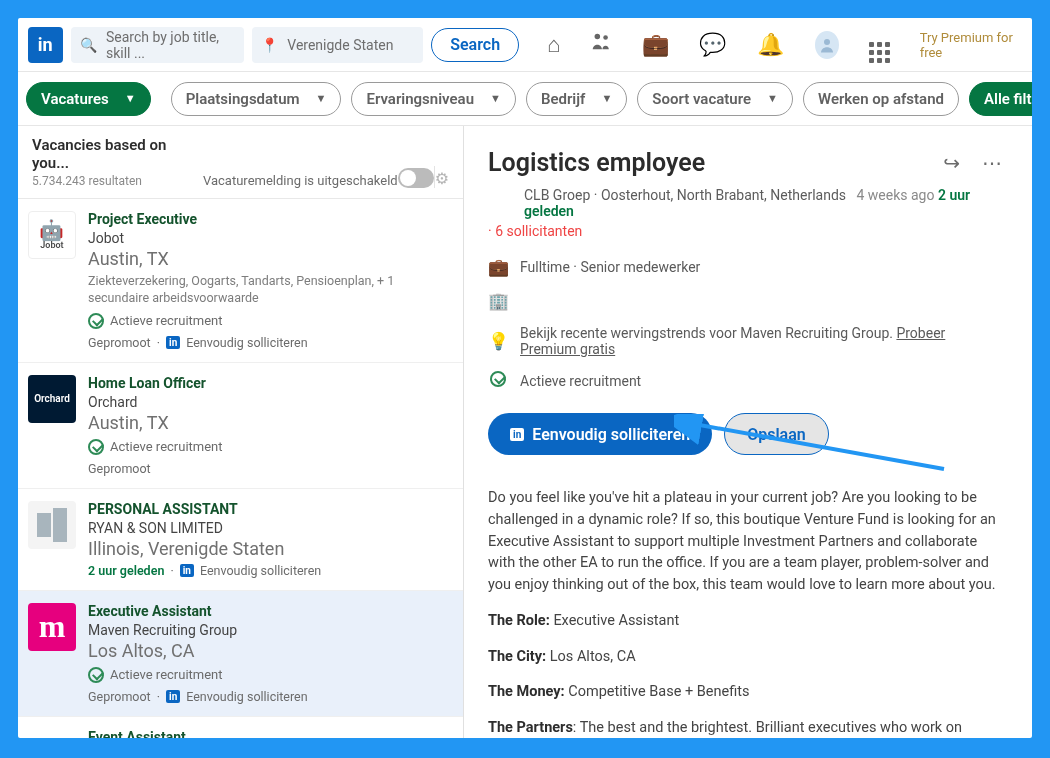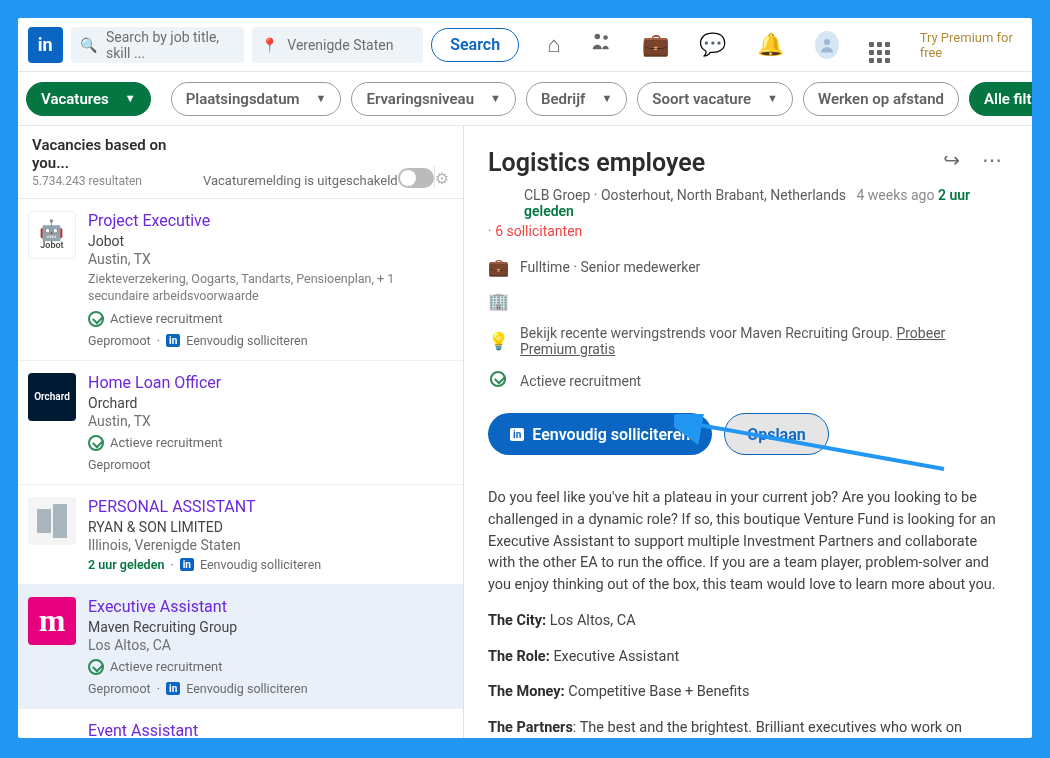--- a/index.html
+++ b/index.html
@@ -35,32 +35,32 @@
   .listhdr .sub{font-size:12px;color:#8a8a8a;margin-top:2px;}
   .listhdr .alert{font-size:13px;color:#6b6b6b;}
   .toggle{width:36px;height:20px;background:#bbb;border-radius:10px;position:relative;}
   .toggle::after{content:"";position:absolute;width:16px;height:16px;background:#fff;border-radius:50%;top:2px;left:2px;}
   .gear{color:#b5b5b5;font-size:16px;}
   
   .card{display:flex;gap:12px;padding:12px 14px 12px 10px;border-bottom:1px solid #efefef;}
   .card.selected{background:#e9f0fa;}
   .card .logo-sq{width:48px;height:48px;border-radius:4px;display:flex;align-items:center;justify-content:center;flex-shrink:0;}
   .card .body{flex:1;min-width:0;}
-  .card .jt{color:#6d28d9;font-weight:400;font-size:16px;margin-bottom:3px;}
+  .card .jt{color:#14532d;font-weight:700;font-size:14px;margin-bottom:3px;}
   .card .co{color:#454545;font-size:14px;margin-bottom:2px;}
-  .card .loc{color:#707070;font-size:14px;margin-bottom:4px;}
+  .card .loc{color:#707070;font-size:18px;margin-bottom:4px;}
   .card .perks{color:#7d7d7d;font-size:12.5px;line-height:1.35;margin-bottom:6px;}
   .card .recruit{color:#6b6b6b;font-size:13px;display:flex;align-items:center;gap:6px;margin:6px 0;}
   .bullseye{width:16px;height:16px;border:2px solid #2e8b57;border-radius:50%;position:relative;display:inline-block;}
   .bullseye::after{content:"";position:absolute;width:8px;height:5px;border-left:2px solid #2e8b57;border-bottom:2px solid #2e8b57;transform:rotate(-45deg);top:2px;left:3px;}
   .card .ft{color:#6b6b6b;font-size:12.5px;display:flex;align-items:center;gap:6px;flex-wrap:wrap;}
   .in-tag{background:#0a66c2;color:#fff;font-size:10px;font-weight:700;padding:1px 3px;border-radius:2px;}
   .green-txt{color:#057642;font-weight:600;}
   
-  .dhead{display:flex;justify-content:space-between;align-items:flex-start;}
+  .dhead{display:flex;justify-content:space-between;align-items:center;}
   .dhead h1{font-size:25px;font-weight:600;color:#2c2c2c;}
   .dhead .acts{display:flex;gap:22px;color:#6c6c6c;font-size:20px;}
   .meta1{margin-top:10px;font-size:14px;color:#5c5c5c;margin-left:36px;}
   .meta1 .grn{color:#057642;font-weight:600;}
   .meta2{margin-top:4px;font-size:14px;color:#ef4444;}
   .info-list{margin-top:18px;display:flex;flex-direction:column;gap:14px;font-size:14px;color:#5a5a5a;}
   .info-list .row{display:flex;align-items:center;gap:12px;}
   .info-list .icn{width:20px;text-align:center;color:#6d6d6d;font-size:17px;}
   .info-list a{color:#5a5a5a;text-decoration:underline;}
   .cta-row{margin-top:22px;display:flex;gap:12px;align-items:center;}
@@ -281,22 +281,22 @@
       </div>
       <div class="cta-row">
         <button class="apply-btn">
             <span class="in-tag" style="background:#fff;color:#0a66c2">in</span>
             <span>Eenvoudig solliciteren</span>
           </button>
         <button class="save-btn">Opslaan</button>
       </div>
       <div class="desc">
         <p>Do you feel like you've hit a plateau in your current job? Are you looking to be challenged in a dynamic role? If so, this boutique Venture Fund is looking for an Executive Assistant to support multiple Investment Partners and collaborate with the other EA to run the office. If you are a team player, problem-solver and you enjoy thinking out of the box, this team would love to learn more about you.</p>
+        <p><b>The Role:</b><span> Executive Assistant</span></p>
         <p><b>The City:</b><span> Los Altos, CA</span></p>
-        <p><b>The Role:</b><span> Executive Assistant</span></p>
         <p><b>The Money:</b><span> Competitive Base + Benefits</span></p>
         <p><b>The Partners</b><span>: The best and the brightest. Brilliant executives who work on cutting edge projects and are at the forefront of their fields</span></p>
 
       </div>
 
       <svg class="arrow-svg" style="left:210px;top:288px;" width="280" height="60">
         <defs>
             <marker id="ah" markerWidth="12" markerHeight="12" refX="2" refY="5" orient="auto">
               <path d="M0,0 L10,5 L0,10 z" fill="#2296f3"></path>
             </marker>

